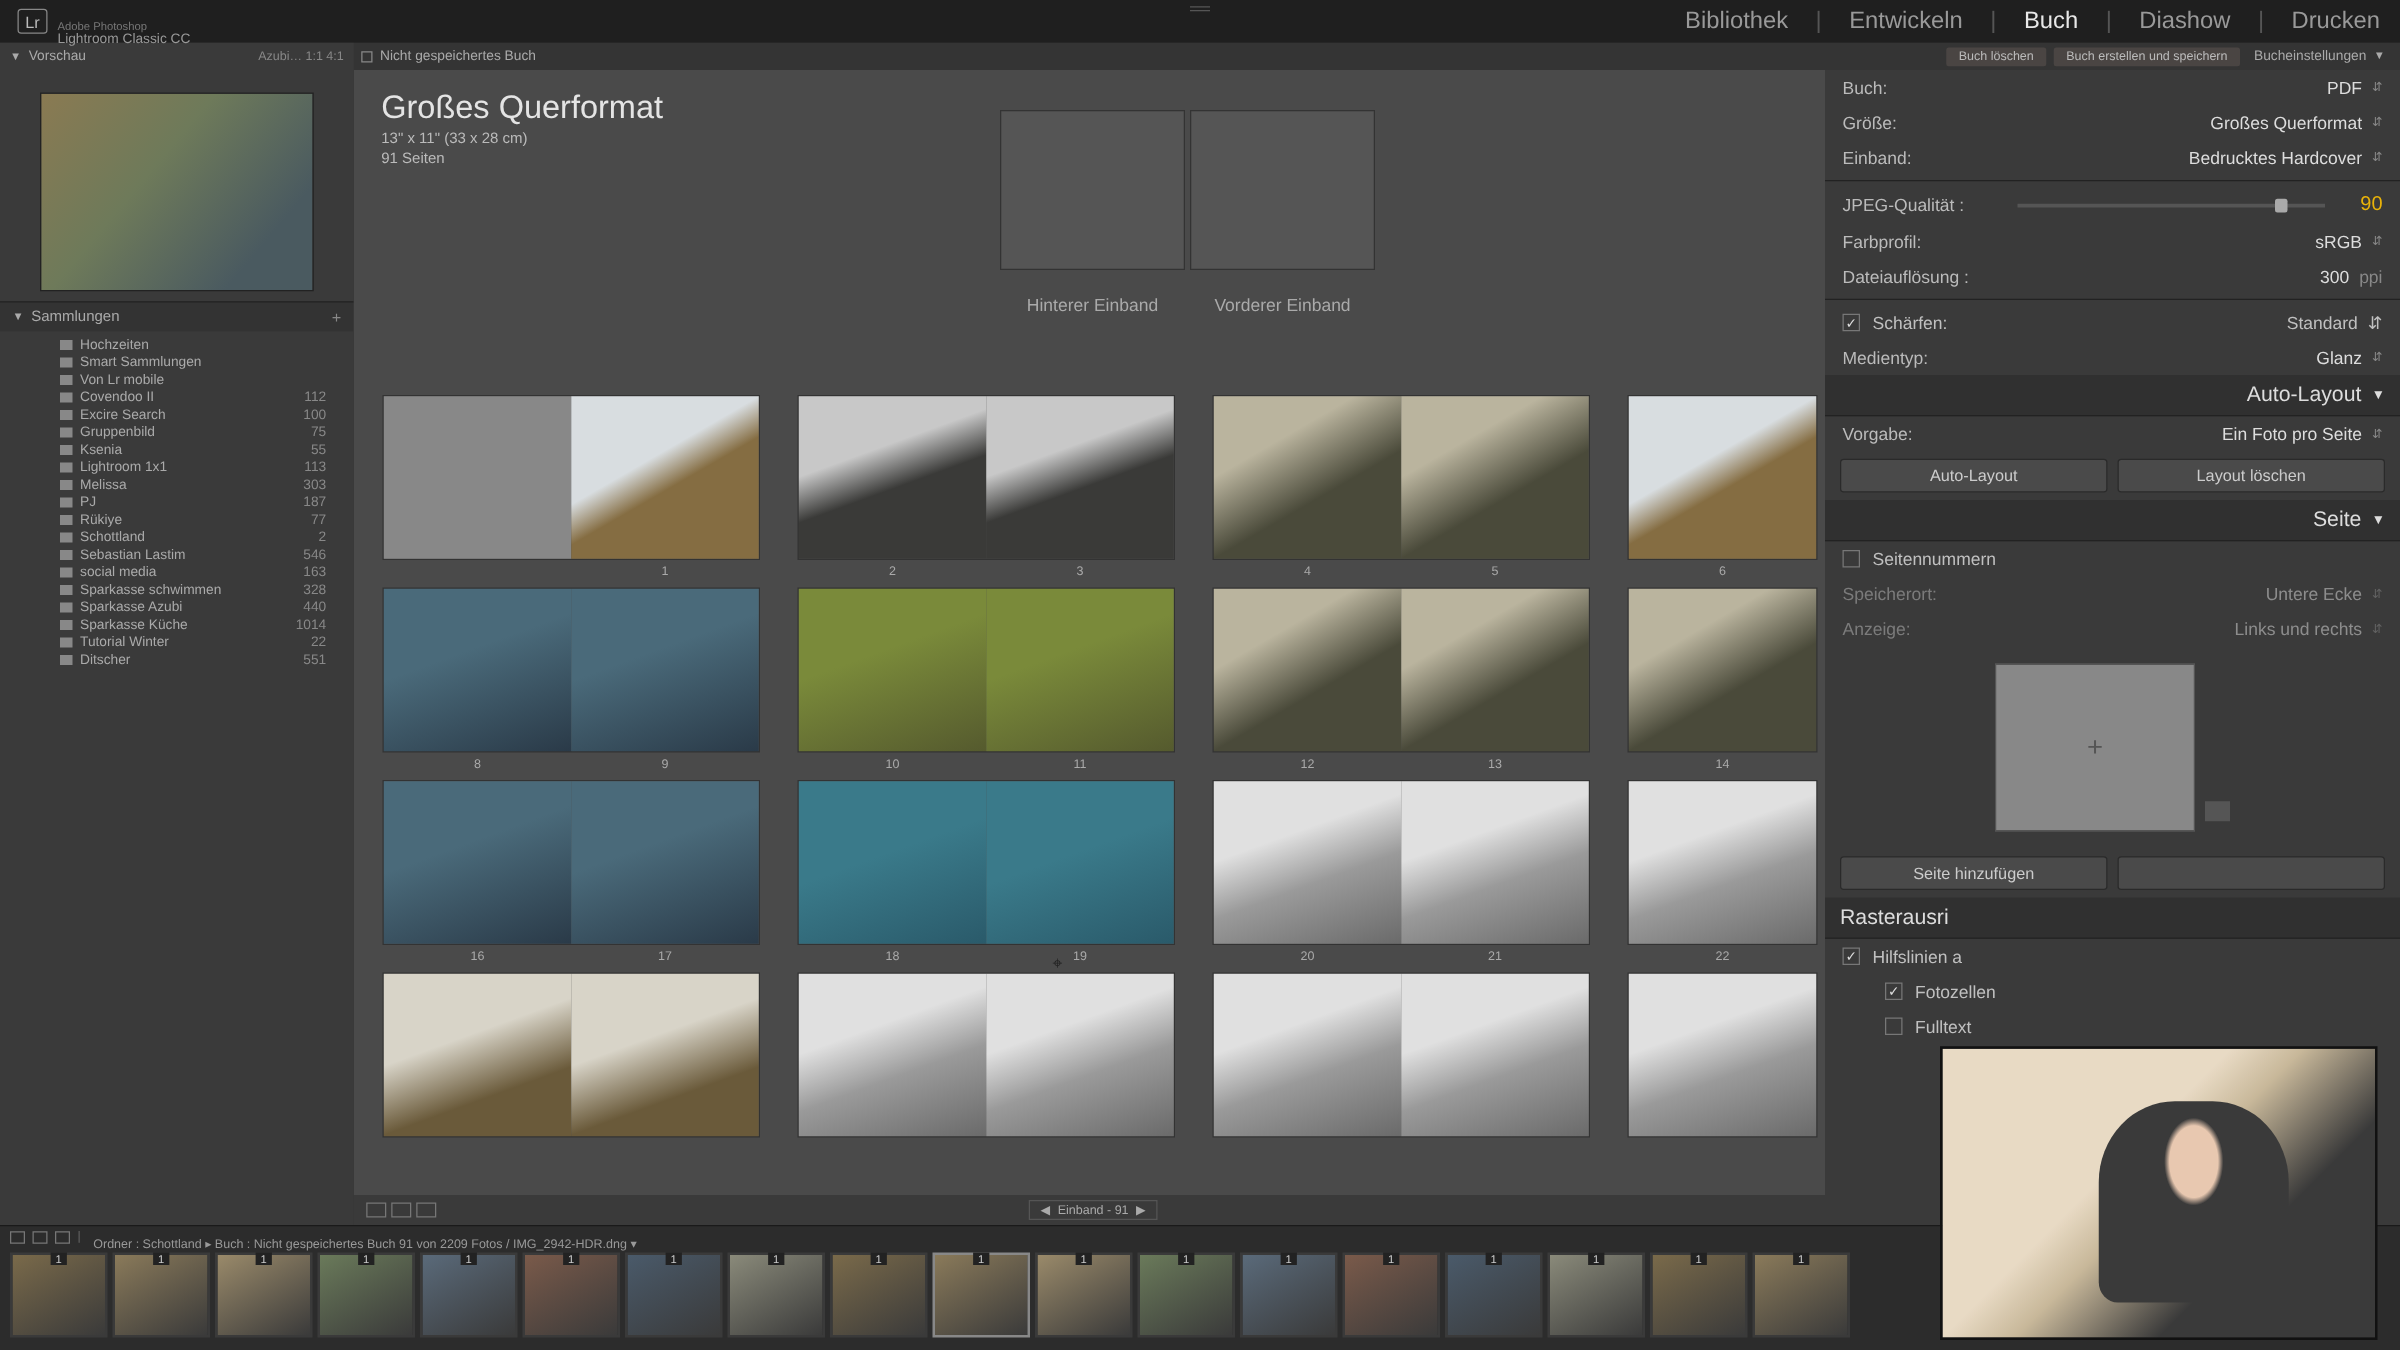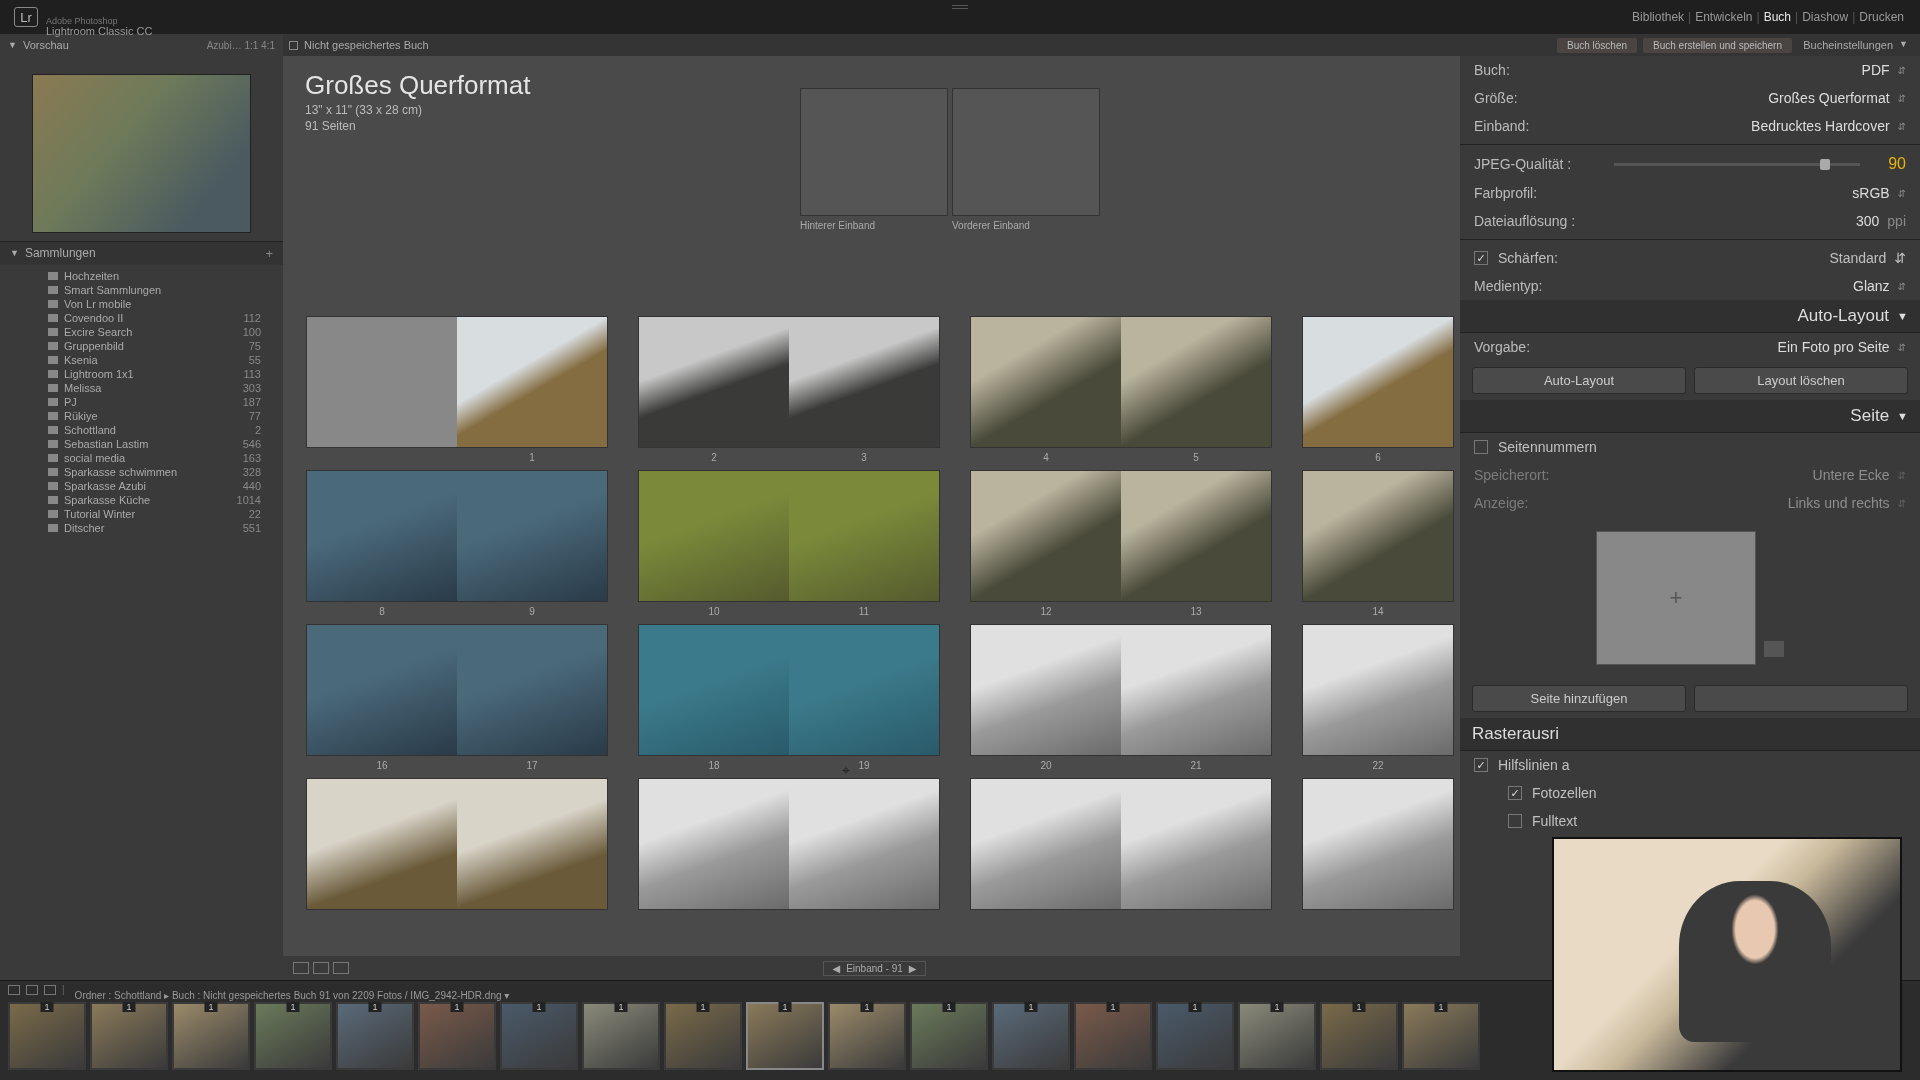--- a/index.html
+++ b/index.html
@@ -5,21 +5,21 @@
 * { margin:0; padding:0; box-sizing:border-box; font-family:'Segoe UI','Helvetica Neue',Arial,sans-serif; user-select:none; }
 body { background:#2a2a2a; color:#c0c0c0; width:1920px; height:1080px; overflow:hidden; position:relative; }
 
 
 .titlebar { height:34px; display:flex; align-items:center; padding:0 14px; background:#1f1f1f; position:relative; }
 .logo { display:flex; align-items:center; gap:8px; }
 .logo-box { width:24px; height:20px; border:1px solid #888; border-radius:3px; display:flex; align-items:center; justify-content:center; font-size:13px; color:#bbb;}
 .logo-txt { font-size:11px; color:#999; line-height:1.05;}
 .logo-txt .sm { font-size:9px; color:#777;margin-top:20px;}
 .grip { position:absolute; left:50%; top:5px; transform:translateX(-50%); width:16px; height:6px; background:linear-gradient(#555,#555) 0 0/100% 1px no-repeat,linear-gradient(#555,#555) 0 3px/100% 1px no-repeat;}
-.modules { margin-left:auto; display:flex; gap:0; font-size:12px; color:#999;}
+.modules { margin-left:auto; display:flex; gap:18px; font-size:19px; color:#999;}
 .modules span { padding:0 2px; cursor:pointer;}
 .modules span.active { color:#e8e8e8; font-weight:500;}
 .modules .sep { color:#555; padding:0 2px;}
 
 
 .bar2 { height:22px; background:#343434; display:flex; align-items:center; font-size:11px;}
 .bar2-left { background:#3a3a3a; width:283px; height:100%; display:flex; align-items:center; padding:0 8px; color:#aaa;}
 .bar2-left .tri { margin-right:6px; font-size:9px;}
 .bar2-left .r { margin-left:auto; color:#888; font-size:10px;}
 .bar2-center { flex:1; display:flex; align-items:center; padding:0 6px; color:#aaa;}
@@ -46,21 +46,21 @@
 .coll-item .box{ width:10px; height:8px; background:#888; margin-right:6px;}
 .coll-item .cnt{ margin-left:auto; color:#888;}
 
 
 .book-hdr { padding:14px 22px 4px; color:#e4e4e4;}
 .book-hdr h1{ font-size:26px; font-weight:400;}
 .book-hdr .sub{ font-size:12px; color:#bbb; margin-top:2px;}
 .covers { position:absolute; left:800px; top:88px; display:flex; gap:4px;}
 .cover { width:148px;}
 .cover .img { width:100%; height:128px; background:#555; border:1px solid #333;}
-.cover .lbl { font-size:10px; color:#aaa; margin-top:4px;}
+.cover .lbl { text-align:center; font-size:14px; color:#aaa; margin-top:20px;}
 .landscape-a{background:linear-gradient(160deg,#c4c8c8 0 30%,#94844f 40% 70%,#6a6a4a 100%);}
 .landscape-b{background:linear-gradient(160deg,#dedede 0 35%,#5a5540 55% 100%);}
 
 .pages { flex:1; overflow:hidden; padding:180px 18px 12px 18px;}
 .row { display:flex; gap:32px; margin-bottom:24px; justify-content:flex-start; padding-left:6px;}
 .spread { display:flex; box-shadow:0 0 0 1px #333;}
 .pg { width:150px; height:130px; background:#5a5a5a; position:relative;}
 .pg-num{ position:absolute; bottom:-16px; left:50%; transform:translateX(-50%); font-size:10px; color:#aaa;}
 .single{width:150px;}
 .tone1{background:linear-gradient(150deg,#d8dde0 0 40%,#856d42 55% 100%);}

